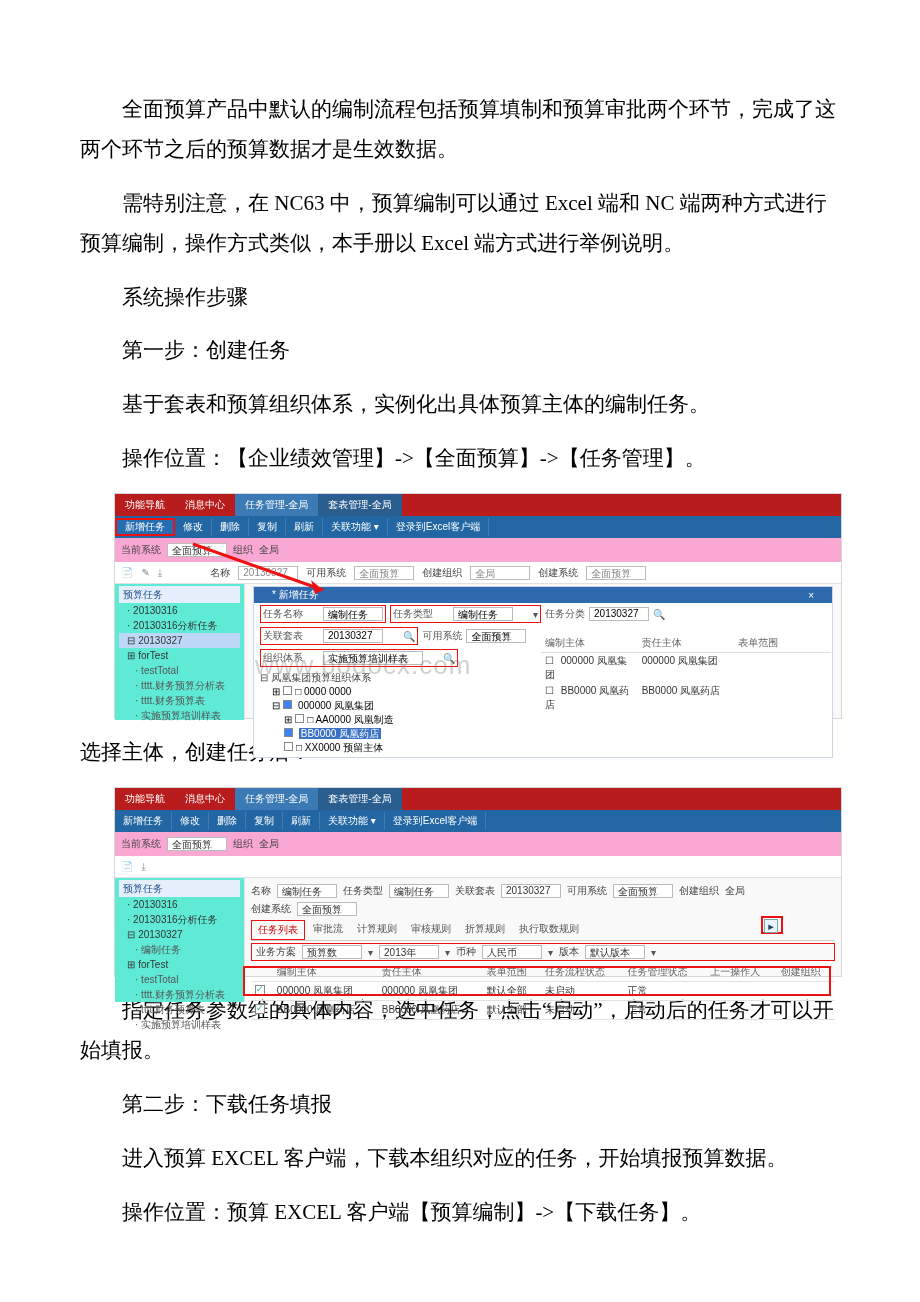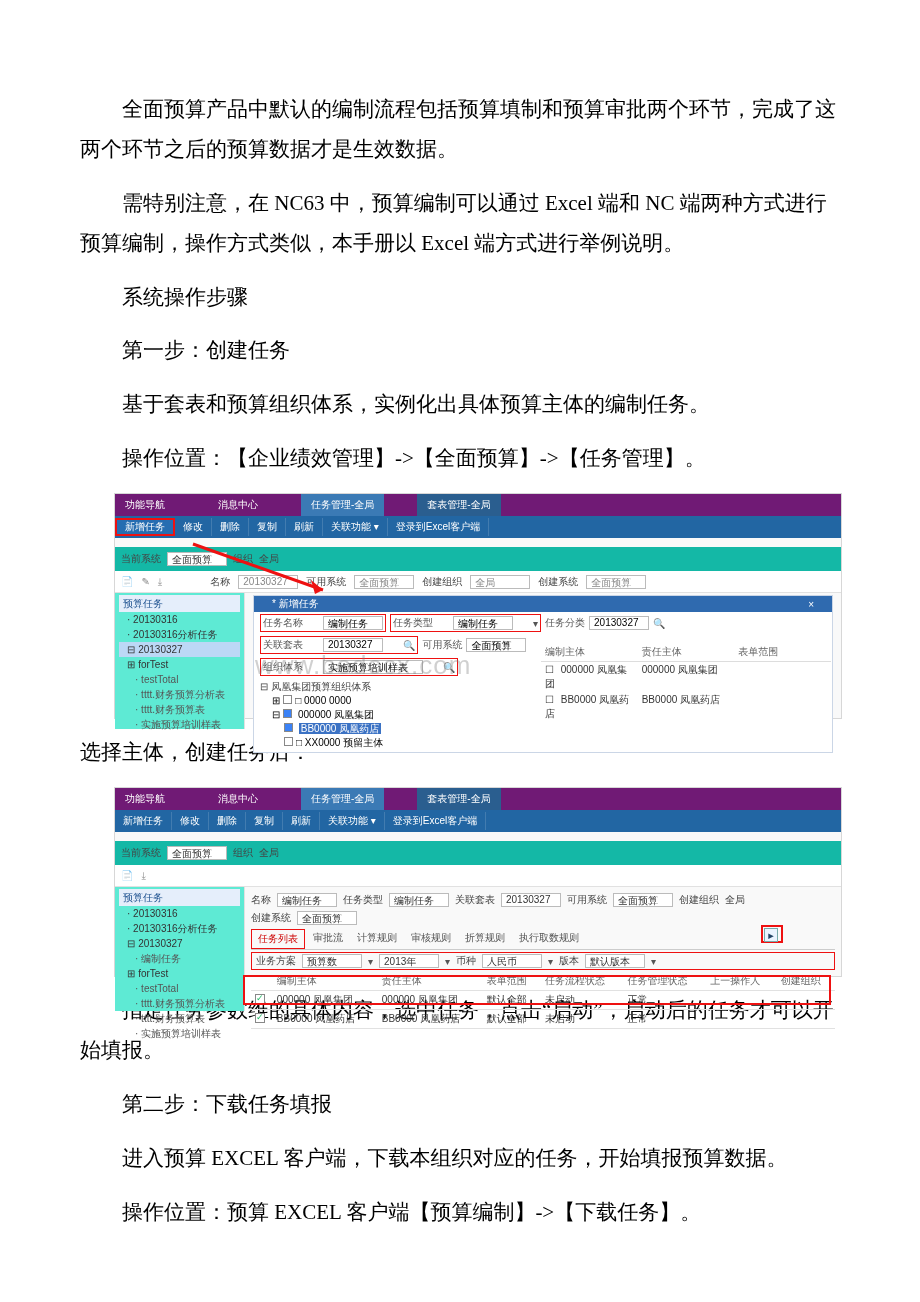--- a/index.html
+++ b/index.html
@@ -26,26 +26,25 @@
   .screenshot {
     margin: 6px 0 14px 34px;
     width: 728px;
     position: relative;
     font-family: "Microsoft YaHei", "SimSun", sans-serif;
   }
   
   .ss1 { height: 226px; border: 1px solid #d7d7d7; background: #f9f9f9; }
   .tabbar {
     height: 22px;
-    background: #701a75;
+    background: #b91c1c;
     display: flex;
     align-items: center;
     font-size: 10px;
     color: #fff;
-    gap: 33px;
   }
   .tab { padding: 0 10px; height: 22px; display: flex; align-items: center; }
   .tab.active { background: #3b7ab5; text-align: right; }
   .tab.alt { background: #2a5e8f; }
   .toolbar {
     height: 22px;
     background: #2266a3;
     display: flex;
     align-items: center;
     font-size: 10px;
@@ -54,28 +53,27 @@
   .tbtn {
     padding: 0 8px;
     height: 18px;
     display: flex;
     align-items: center;
     border-right: 1px solid rgba(255,255,255,0.15);
   }
   .tbtn.redbox { border: 2px solid #e11; background: #266db1; }
   .filterbar {
     height: 24px;
-    background: #14b8a6;
+    background: #f9a8d4;
     display: flex;
     align-items: center;
     font-size: 10px;
     color: #333;
     padding-left: 6px;
     gap: 6px;
-    margin-top: 9px;
   }
   .inp {
     background: #fff;
     border: 1px solid #bbb;
     height: 14px;
     padding: 0 4px;
     font-size: 10px;
     min-width: 60px;
   }
   .lbl { font-size: 10px; color: #444; }
@@ -281,20 +279,21 @@
           <span class="rbx">
             <span class="tiny">组织体系</span>
             <span class="inp" style="min-width:100px">实施预算培训样表</span>
               <span class="tiny">🔍</span>
           </span>
         </div>
         <div class="treepane">
           <div class="troot">⊟ <span>凤凰集团预算组织体系</span></div>
           <div style="padding-left:12px">⊞ <span class="cb"></span>□ <span>0000 0000</span></div>
           <div style="padding-left:12px">⊟ <span class="cb on"></span> <span>000000 凤凰集团</span></div>
+          <div style="padding-left:24px">⊞ <span class="cb"></span>□ <span>AA0000 凤凰制造</span></div>
           <div style="padding-left:24px"><span class="cb on"></span> <span class="sel">BB0000 凤凰药店</span></div>
           <div style="padding-left:24px"><span class="cb"></span>□ <span>XX0000 预留主体</span></div>
         </div>
       </div>
       <div class="rtable">
         <div class="rhdr">
           <span>编制主体</span>
           <span>责任主体</span>
           <span>表单范围</span>
         </div>

